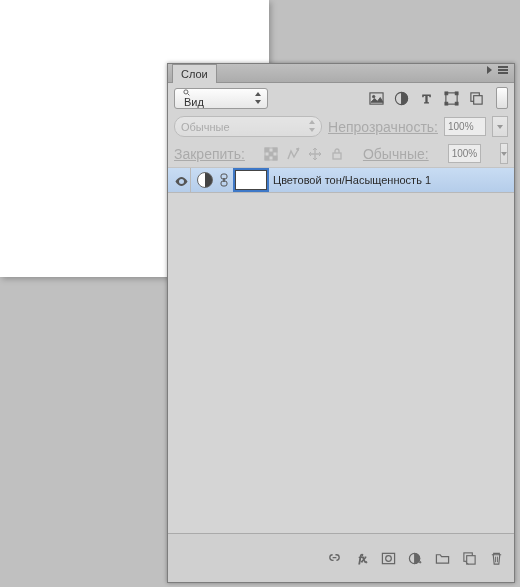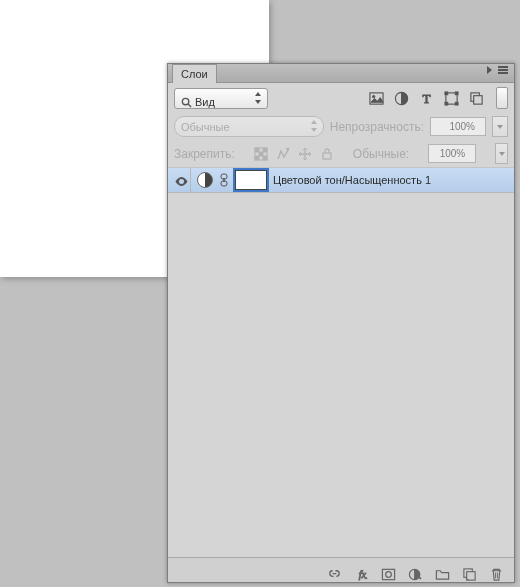--- a/index.html
+++ b/index.html
@@ -6,58 +6,58 @@
 .stage{position:relative;width:520px;height:587px;overflow:hidden;}
 .canvas-white{position:absolute;left:0;top:0;width:269px;height:277px;background:#fff;box-shadow:2px 2px 6px rgba(0,0,0,.25);}
 .panel{position:absolute;left:167px;top:63px;width:346px;height:518px;background:#d5d5d5;border:1px solid #7d7d7d;box-shadow:0 0 4px rgba(0,0,0,.35);display:flex;flex-direction:column;}
 .panel-header{height:18px;background:linear-gradient(#bfbfbf,#acacac);border-bottom:1px solid #939393;display:flex;align-items:flex-end;padding:0 4px;position:relative;}
 .tab{height:18px;line-height:18px;padding:0 8px;background:#d5d5d5;border:1px solid #939393;border-bottom:none;font-size:11px;color:#333;position:relative;top:1px;}
 .header-right{position:absolute;right:2px;top:1px;display:flex;gap:4px;align-items:center;}
 .flyout-menu{width:14px;height:10px;cursor:pointer;}
 .flyout-menu::before{content:"";display:block;width:10px;height:2px;background:#555;box-shadow:0 3px 0 #555,0 6px 0 #555;margin-top:1px;}
 .flyarrow{width:0;height:0;border-top:4px solid transparent;border-bottom:4px solid transparent;border-left:5px solid #555;margin-right:2px;}
 .opt-row{display:flex;align-items:center;padding:4px 6px;gap:6px;}
-.dropdown{background:linear-gradient(#fdfdfd,#e8e8e8);border:1px solid #9a9a9a;border-radius:3px;height:19px;display:flex;align-items:flex-end;padding:0 6px;cursor:pointer;position:relative;}
+.dropdown{background:linear-gradient(#fdfdfd,#e8e8e8);border:1px solid #9a9a9a;border-radius:3px;height:19px;display:flex;align-items:flex-start;padding:0 6px;cursor:pointer;position:relative;flex-direction:column;}
 .dropdown .arrs{position:absolute;right:5px;top:3px;width:7px;height:12px;}
 .dropdown .arrs::before,.dropdown .arrs::after{content:"";position:absolute;left:0;width:0;height:0;border-left:3px solid transparent;border-right:3px solid transparent;}
 .dropdown .arrs::before{top:0;border-bottom:4px solid #555;}
 .dropdown .arrs::after{bottom:0;border-top:4px solid #555;}
 .search-combo{width:80px;}
 .icon-row{margin-left:auto;display:flex;gap:10px;align-items:center;}
 .ico{width:15px;height:15px;fill:#555;stroke:#555;cursor:pointer;}
 .long-slider{width:10px;height:20px;background:linear-gradient(#fdfdfd,#e0e0e0);border:1px solid #9a9a9a;border-radius:2px;margin-left:6px;}
 .blend-row{padding:3px 6px;display:flex;align-items:center;gap:6px;}
 .blend-dd{flex:1;background:linear-gradient(#f3f3f3,#e4e4e4);border:1px solid #a7a7a7;border-radius:10px;height:19px;display:flex;align-items:center;padding:0 6px;color:#888;position:relative;}
 .blend-dd .arrs{position:absolute;right:5px;top:3px;width:7px;height:12px;}
 .blend-dd .arrs::before,.blend-dd .arrs::after{content:"";position:absolute;left:0;width:0;height:0;border-left:3px solid transparent;border-right:3px solid transparent;}
 .blend-dd .arrs::before{top:0;border-bottom:4px solid #999;}
 .blend-dd .arrs::after{bottom:0;border-top:4px solid #999;}
-.lbl{color:#888;font-size:12px;}
-.pct-input{width:34px;height:17px;background:#fff;border:1px solid #9a9a9a;text-align:right;padding:0 10px;font-size:10px;line-height:17px;}
+.lbl{color:#888;font-size:14px;text-decoration:underline;}
+.pct-input{width:34px;height:17px;background:#fff;border:1px solid #9a9a9a;text-align:left;padding:0 3px;font-size:10px;line-height:17px;}
 .pct-arrow{width:14px;height:19px;background:linear-gradient(#f6f6f6,#e3e3e3);border:1px solid #9a9a9a;display:flex;align-items:center;justify-content:center;}
 .pct-arrow::after{content:"";width:0;height:0;border-left:3px solid transparent;border-right:3px solid transparent;border-top:4px solid #666;}
 .lock-row{padding:3px 6px;display:flex;align-items:center;gap:19px;border-bottom:1px solid #b7b7b7;}
 .lock-icons{display:flex;gap:8px;align-items:center;margin-right:auto;}
 .lico{width:14px;height:14px;fill:#999;stroke:#999;}
 .layers-area{flex:1;overflow:auto;background:#d5d5d5;}
 .layer{display:flex;align-items:center;height:24px;border-bottom:1px solid #b8b8b8;padding:0 4px;gap:6px;text-align:center;}
 .layer.selected{background:linear-gradient(#c8dcf3,#b5cdea);}
 .eye-col{width:18px;display:flex;justify-content:center;border-right:1px solid #b8b8b8;height:100%;align-items:center;}
 .eye{width:13px;height:9px;}
 .eye svg{width:13px;height:9px;fill:#555;}
 .adj-thumb{width:14px;height:14px;border-radius:50%;background:conic-gradient(#444 0 50%,#fff 50% 100%);border:1px solid #666;}
 .link-i{width:10px;height:14px;}
 .link-i svg{width:10px;height:14px;fill:#555;}
 .mask-thumb{width:30px;height:18px;background:#fff;border:1px solid #444;box-shadow:0 0 0 2px #3e78c7;}
 .photo-thumb{width:30px;height:18px;background:linear-gradient(90deg,#b19b8a 0%,#cbb8a7 30%,#8c786b 40%,#d7c7b8 55%,#907f72 70%,#c7b6a7 100%);border:1px solid #666;position:relative;}
 .photo-thumb::before,.photo-thumb::after{content:"";position:absolute;width:5px;height:4px;background:#3a3a3a;border-radius:50%;top:7px;}
 .photo-thumb::before{left:5px;}
 .photo-thumb::after{left:17px;}
 .layer-name{font-size:11px;color:#2a2a2a;white-space:nowrap;}
-.panel-footer{height:24px;background:#d0d0d0;border-top:1px solid #aaa;display:flex;align-items:flex-end;justify-content:flex-end;gap:12px;padding:0 10px;}
+.panel-footer{height:24px;background:#d0d0d0;border-top:1px solid #aaa;display:flex;align-items:center;justify-content:flex-end;gap:12px;padding:12px 10px;}
 .fico{width:15px;height:15px;fill:#666;stroke:#666;cursor:pointer;}
 .mag{width:11px;height:11px;}
 .disabled{opacity:.55;pointer-events:none;}
 </style>
 </head>
 <body>
 
 <div class="stage">
   <div class="canvas-white"></div>
 

